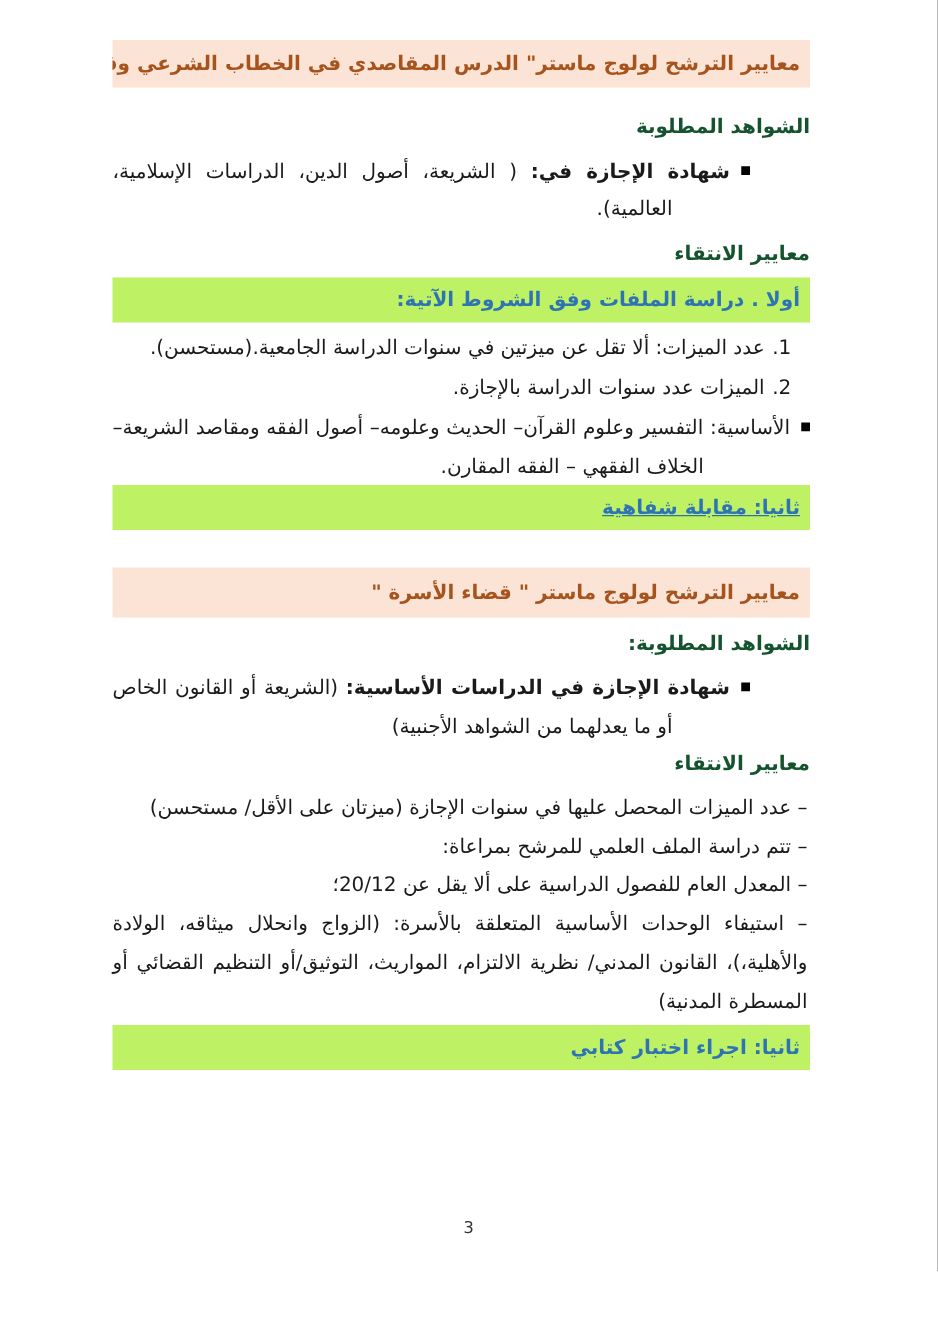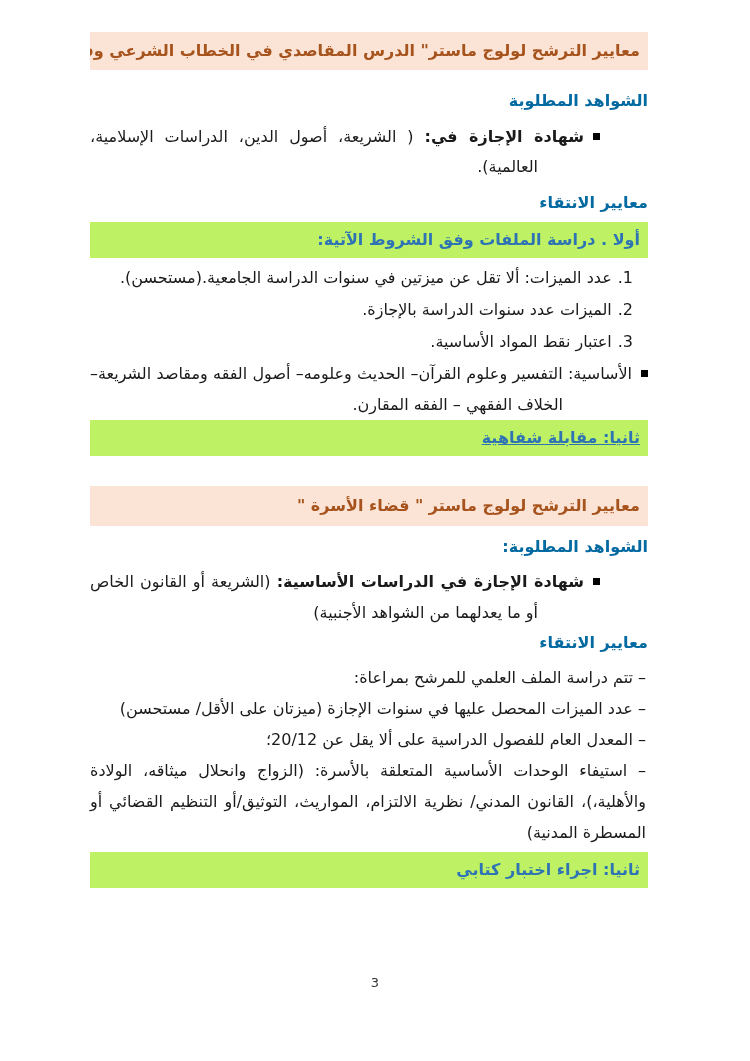--- a/index.html
+++ b/index.html
@@ -25,21 +25,21 @@
     color:#a6531d;
     font-weight:bold;
     font-size:16px;
     line-height:22px;
     padding:8px 8px;
     white-space:nowrap;
     overflow:hidden;
   }
   .title-bar-2 { margin-top:30px; padding:9px 8px; }
   .red-heading {
-    color:#0369a1;
+    color:#14532d;
     font-weight:bold;
     font-size:16px;
     line-height:26px;
     margin:0;
   }
   .rh-1 { margin-top:18px; }
   .rh-2 { margin-top:8px; }
   .rh-3 { margin-top:8px; }
   .rh-4 { margin-top:2px; }
   .green-bar {
@@ -113,23 +113,20 @@
       <span>أولا . دراسة الملفات وفق الشروط الآتية:</span>
     </div>
 
     <div class="num-list">
       <div class="num-item">
         <span class="num">1.</span><span>عدد الميزات: ألا تقل عن ميزتين في سنوات الدراسة الجامعية.(مستحسن).</span>
       </div>
       <div class="num-item">
         <span class="num">2.</span><span>الميزات عدد سنوات الدراسة بالإجازة.</span>
       </div>
-      <div class="num-item">
-        <span class="num">3.</span><span>اعتبار نقط المواد الأساسية.</span>
-      </div>
     </div>
 
     <div class="basics-row">
       <span class="sq"></span><span>الأساسية: التفسير وعلوم القرآن– الحديث وعلومه– أصول الفقه ومقاصد الشريعة– الخلاف الفقهي – الفقه المقارن.</span>
     </div>
 
     <div class="green-bar gb-2">
       <span>ثانيا: مقابلة شفاهية</span>
     </div>
 
@@ -140,22 +137,22 @@
     <div class="red-heading rh-3">الشواهد المطلوبة:</div>
 
     <div class="bullet-row bullet-row-2">
       <span class="sq"></span><span class="bold">شهادة الإجازة في الدراسات الأساسية:</span><span> (الشريعة أو القانون الخاص أو ما يعدلهما من الشواهد الأجنبية)</span>
     </div>
 
     <div class="red-heading rh-4">معايير الانتقاء</div>
 
 
     <div class="dash-list">
+      <div class="dash-item">– عدد الميزات المحصل عليها في سنوات الإجازة (ميزتان على الأقل/ مستحسن)</div>
       <div class="dash-item">– تتم دراسة الملف العلمي للمرشح بمراعاة:</div>
-      <div class="dash-item">– عدد الميزات المحصل عليها في سنوات الإجازة (ميزتان على الأقل/ مستحسن)</div>
       <div class="dash-item">– المعدل العام للفصول الدراسية على ألا يقل عن 20/12؛</div>
       <div class="dash-item">– استيفاء الوحدات الأساسية المتعلقة بالأسرة: (الزواج وانحلال ميثاقه، الولادة والأهلية،)، القانون المدني/ نظرية الالتزام، المواريث، التوثيق/أو التنظيم القضائي أو المسطرة المدنية)</div>
     </div>
 
     <div class="green-bar gb-4">
       <span>ثانيا: اجراء اختبار كتابي</span>
     </div>
 
   </div>
 

